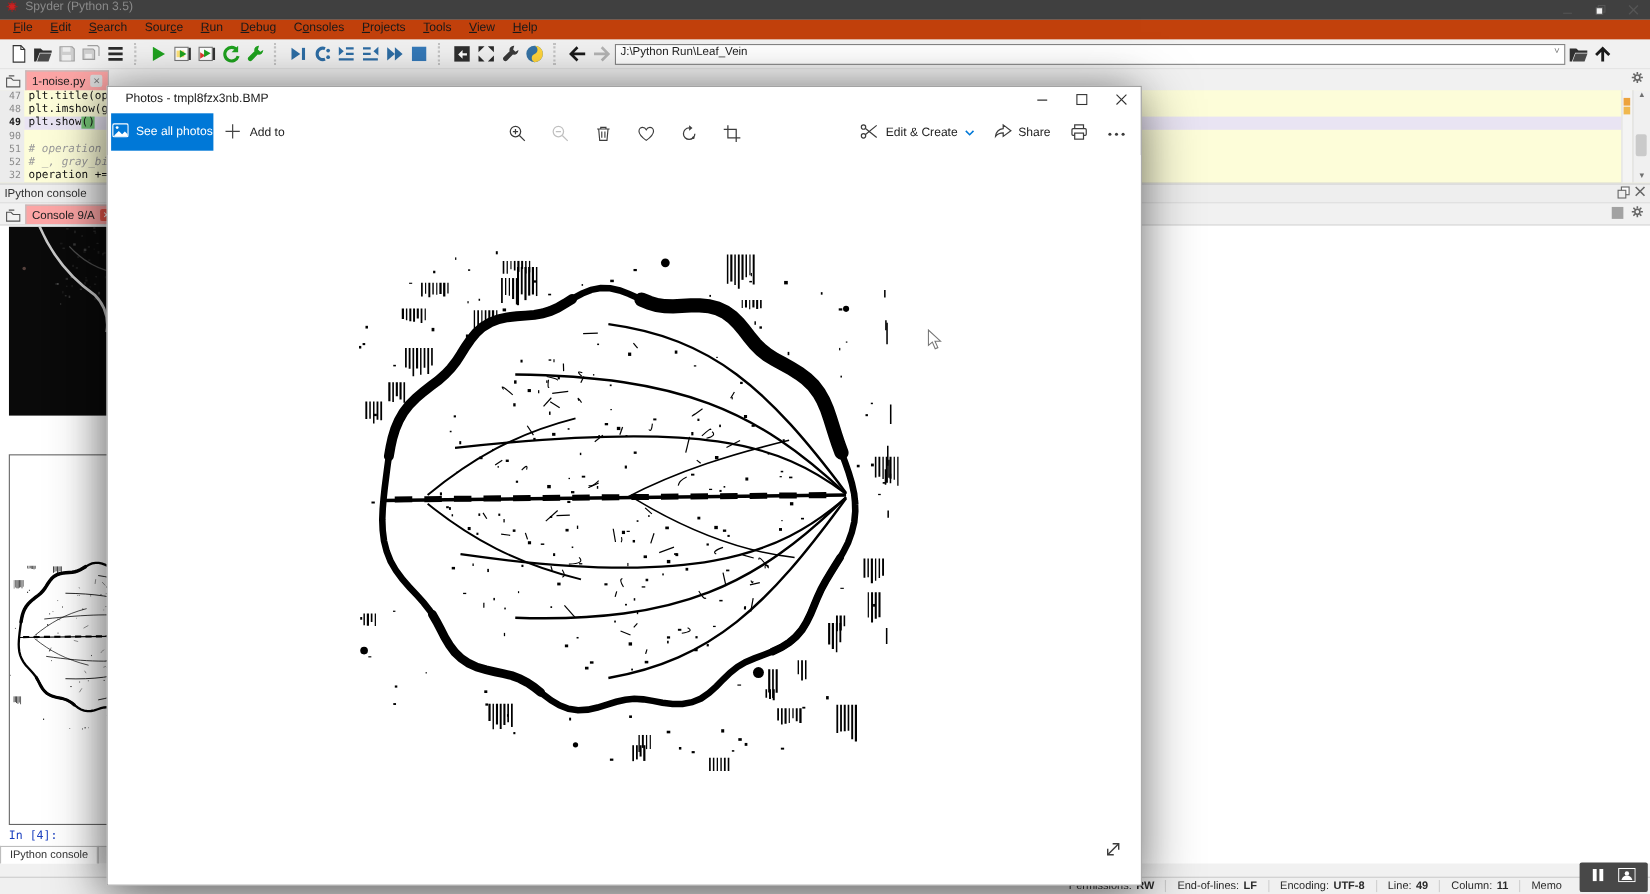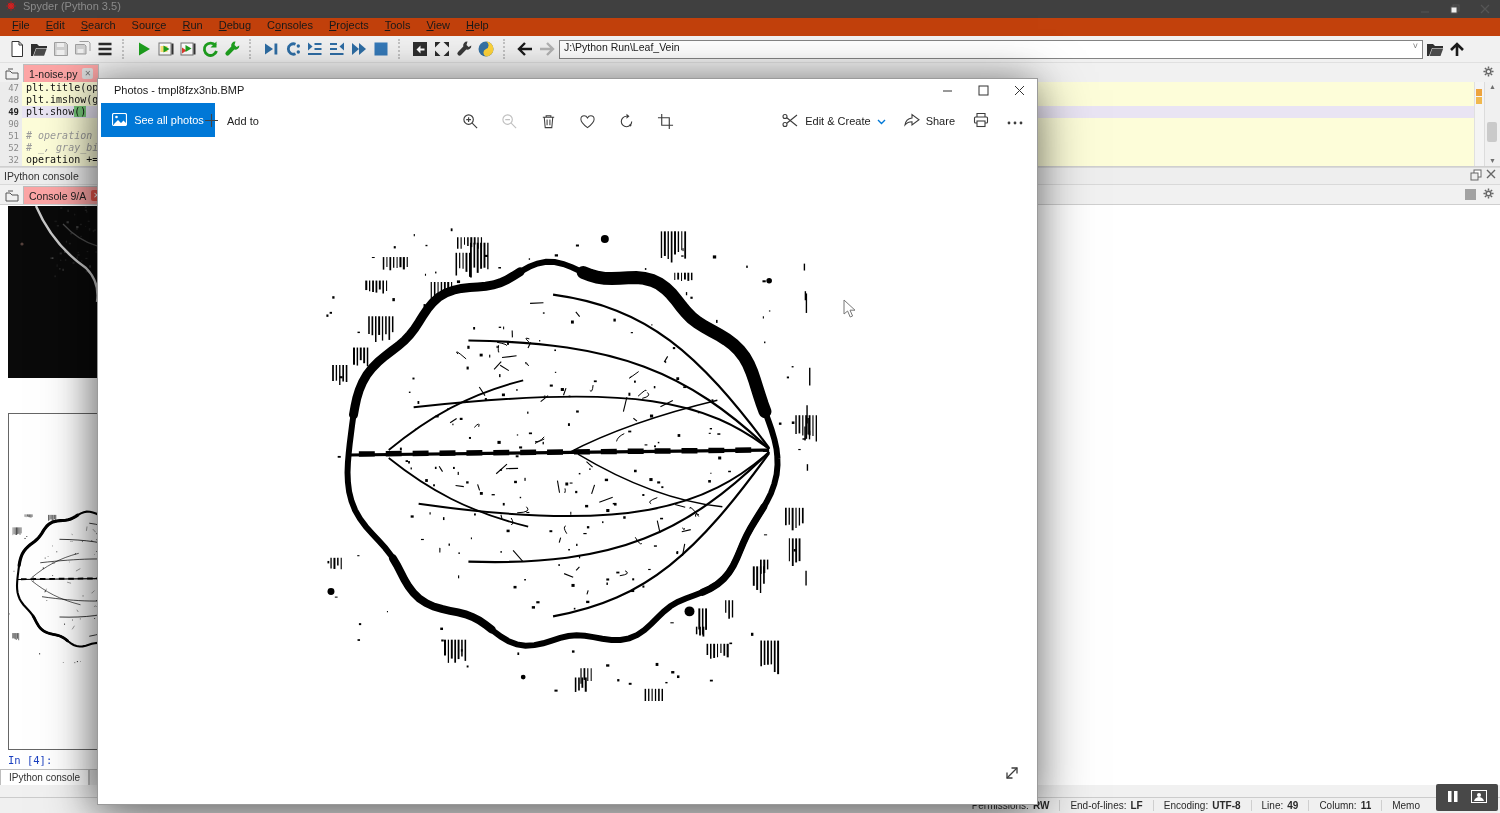--- a/index.html
+++ b/index.html
@@ -55,21 +55,21 @@
   .st-seg:last-child{border-right:none}
   .st-seg b{font-weight:bold}
   #recorder{position:absolute;right:2px;bottom:2px;width:62px;height:27px;background:#484848;border-radius:2px;display:flex;align-items:center;justify-content:space-evenly;z-index:40}
   
   #photos{position:absolute;left:97px;top:78px;width:941px;height:727px;background:#fff;z-index:20;
           box-shadow:0 12px 50px rgba(0,0,0,.5), -6px 0 30px rgba(0,0,0,.22);border:1px solid #9a9a9a;box-sizing:border-box}
   #ph-titlebar{height:22px;display:flex;align-items:center}
   #ph-title{font-size:11px;color:#1a1a1a;margin-left:16px}
   .ph-winbtn{width:36px;height:22px;display:flex;align-items:center;justify-content:center;color:#333}
   #ph-cmdbar{height:40px;position:relative;display:flex;align-items:center}
-  #see-all-btn{position:absolute;left:3px;top:2px;height:34px;width:114px;background:#0078d7;color:#fff;display:flex;align-items:center;justify-content:center;gap:7px;font-size:11px}
+  #see-all-btn{position:absolute;left:3px;top:2px;height:34px;width:93px;background:#0078d7;color:#fff;display:flex;align-items:center;justify-content:center;gap:7px;font-size:11px}
   #add-to{position:absolute;left:106px;top:0;height:40px;display:flex;align-items:center;gap:8px;font-size:11px;color:#222}
   #ph-center-icons{position:absolute;left:0;right:0;top:0;height:40px;display:flex;align-items:center;justify-content:center;gap:22px}
   #ph-right{position:absolute;right:14px;top:0;height:40px;display:flex;align-items:center;gap:18px;font-size:11px;color:#222}
   .ph-lblbtn{display:flex;align-items:center;gap:6px}
   #ph-content{position:relative;height:663px;background:#fff;overflow:hidden}
   #leaf-wrap{position:absolute;left:221px;top:82px;width:498px;height:478px}
   #resize-icon{position:absolute;right:16px;bottom:18px}
   #cursor{position:absolute;left:745px;top:158px;z-index:5}
 </style>
 </head>

